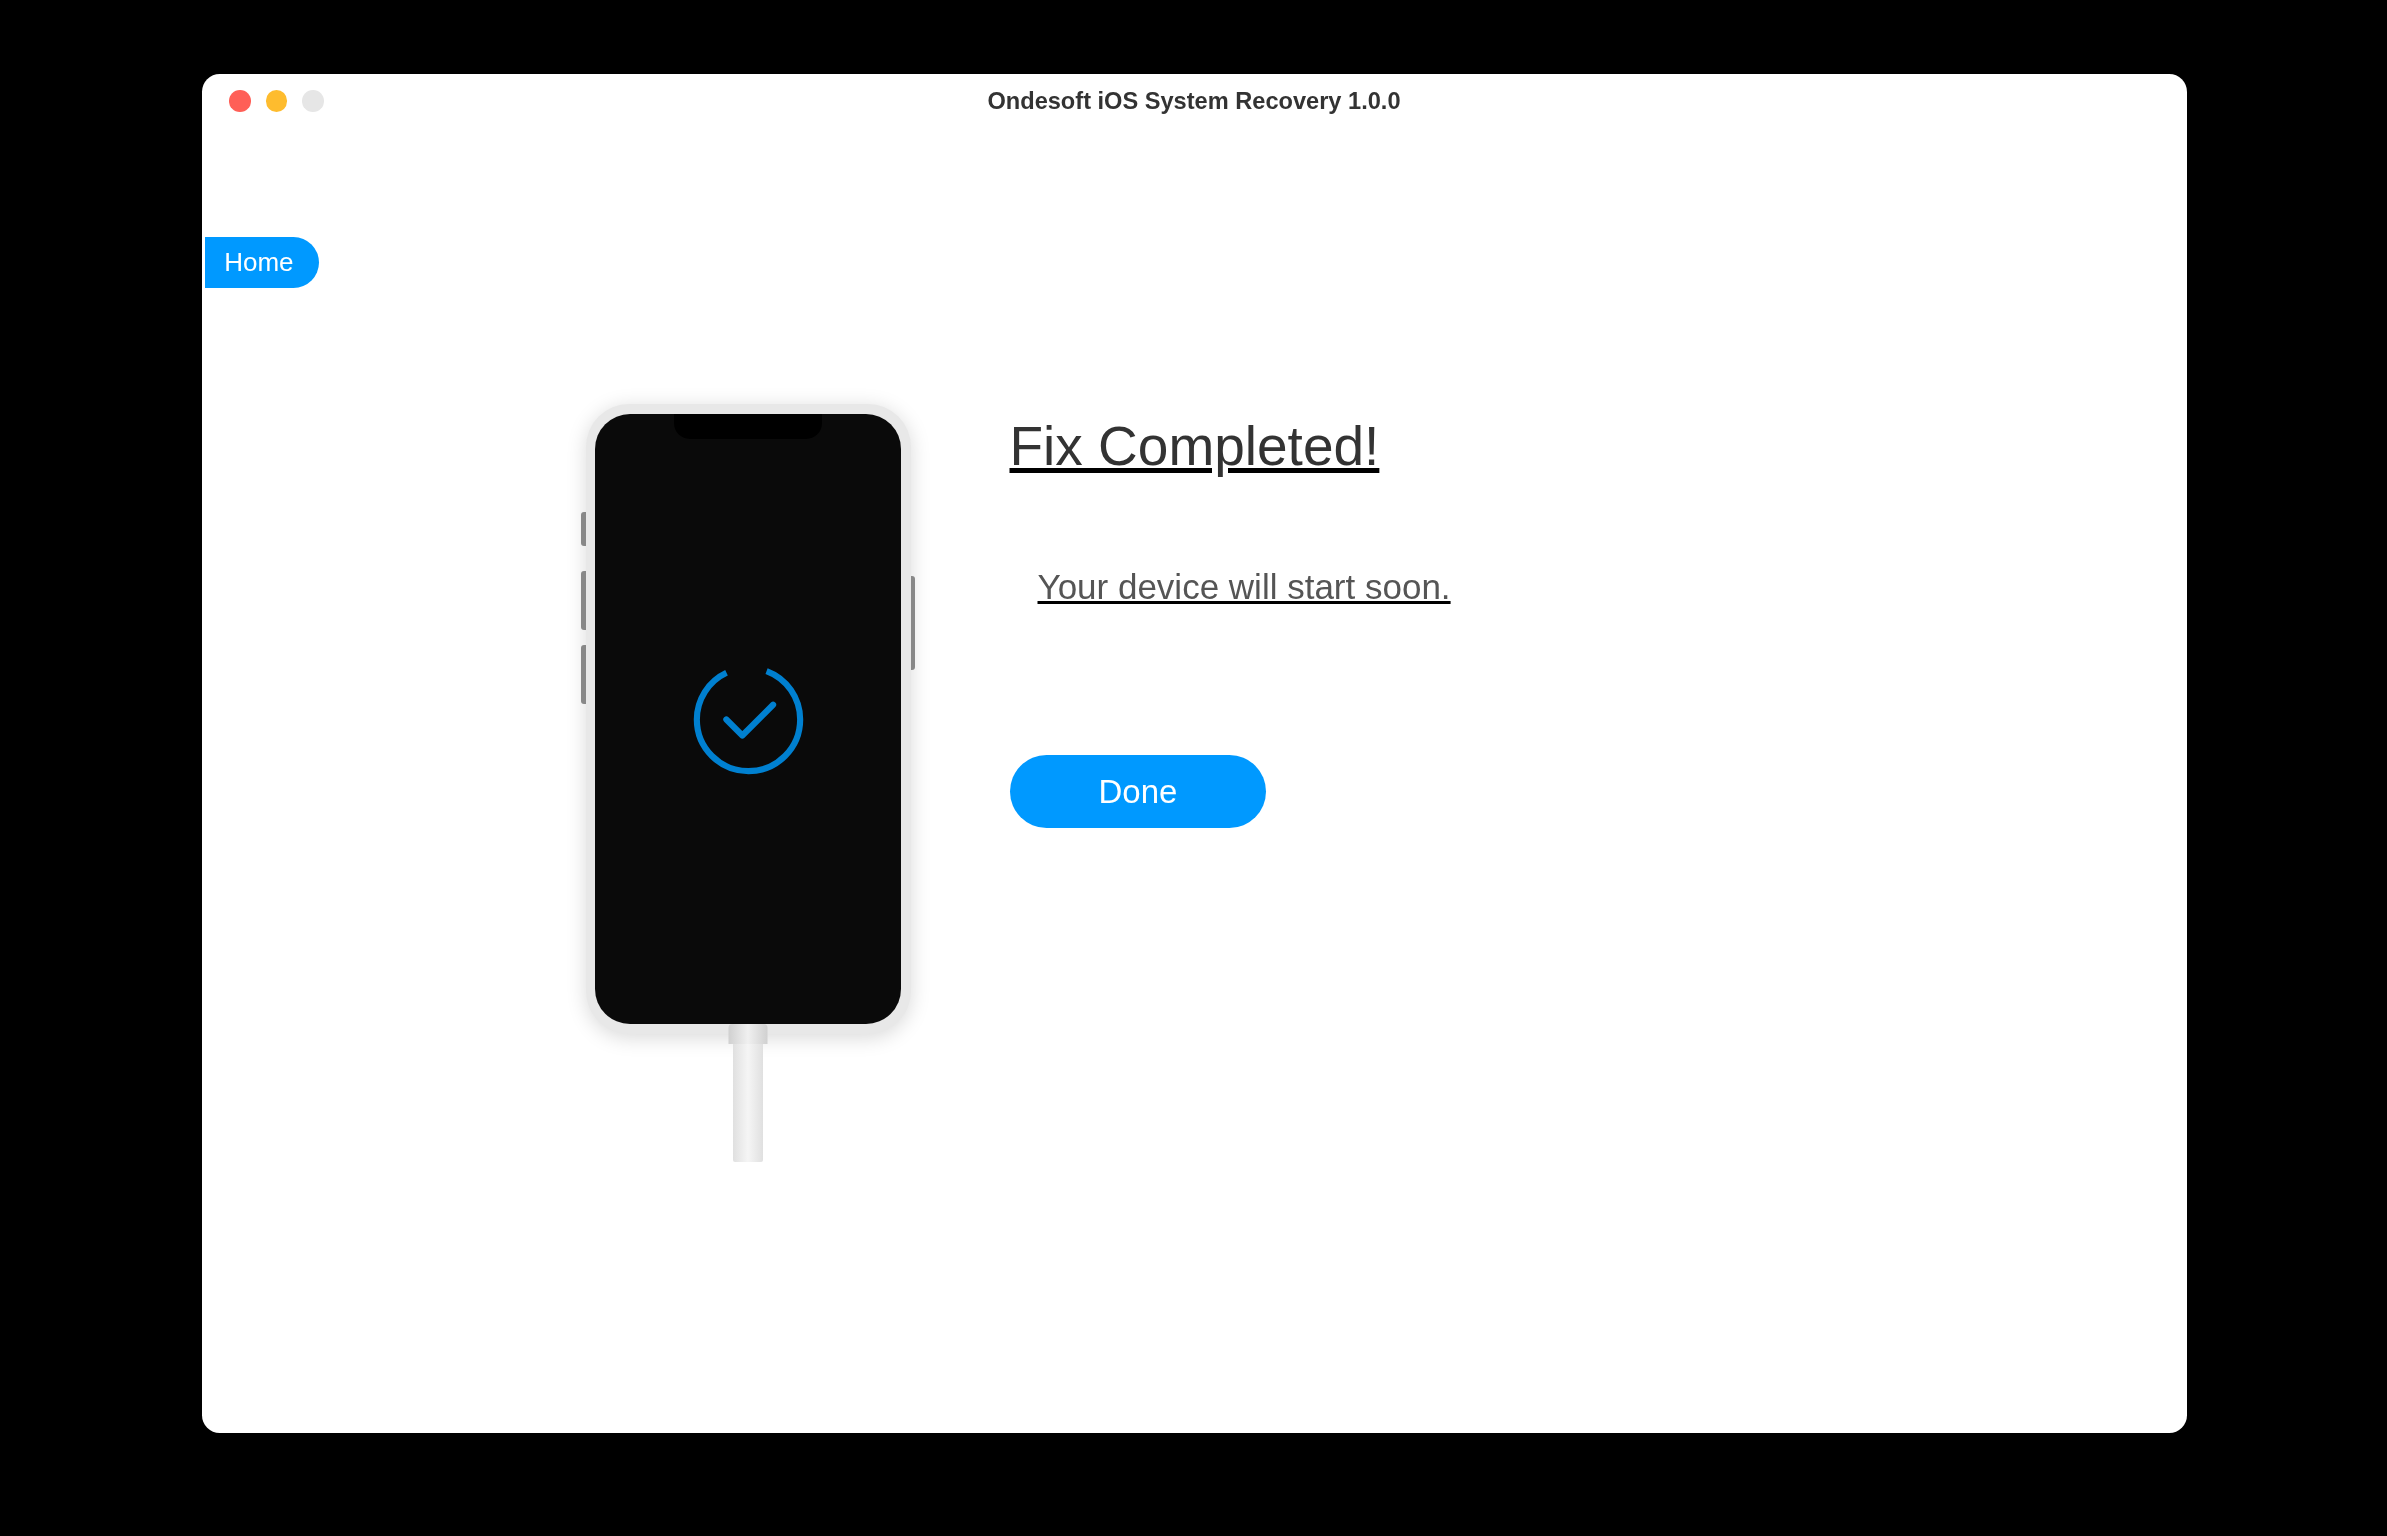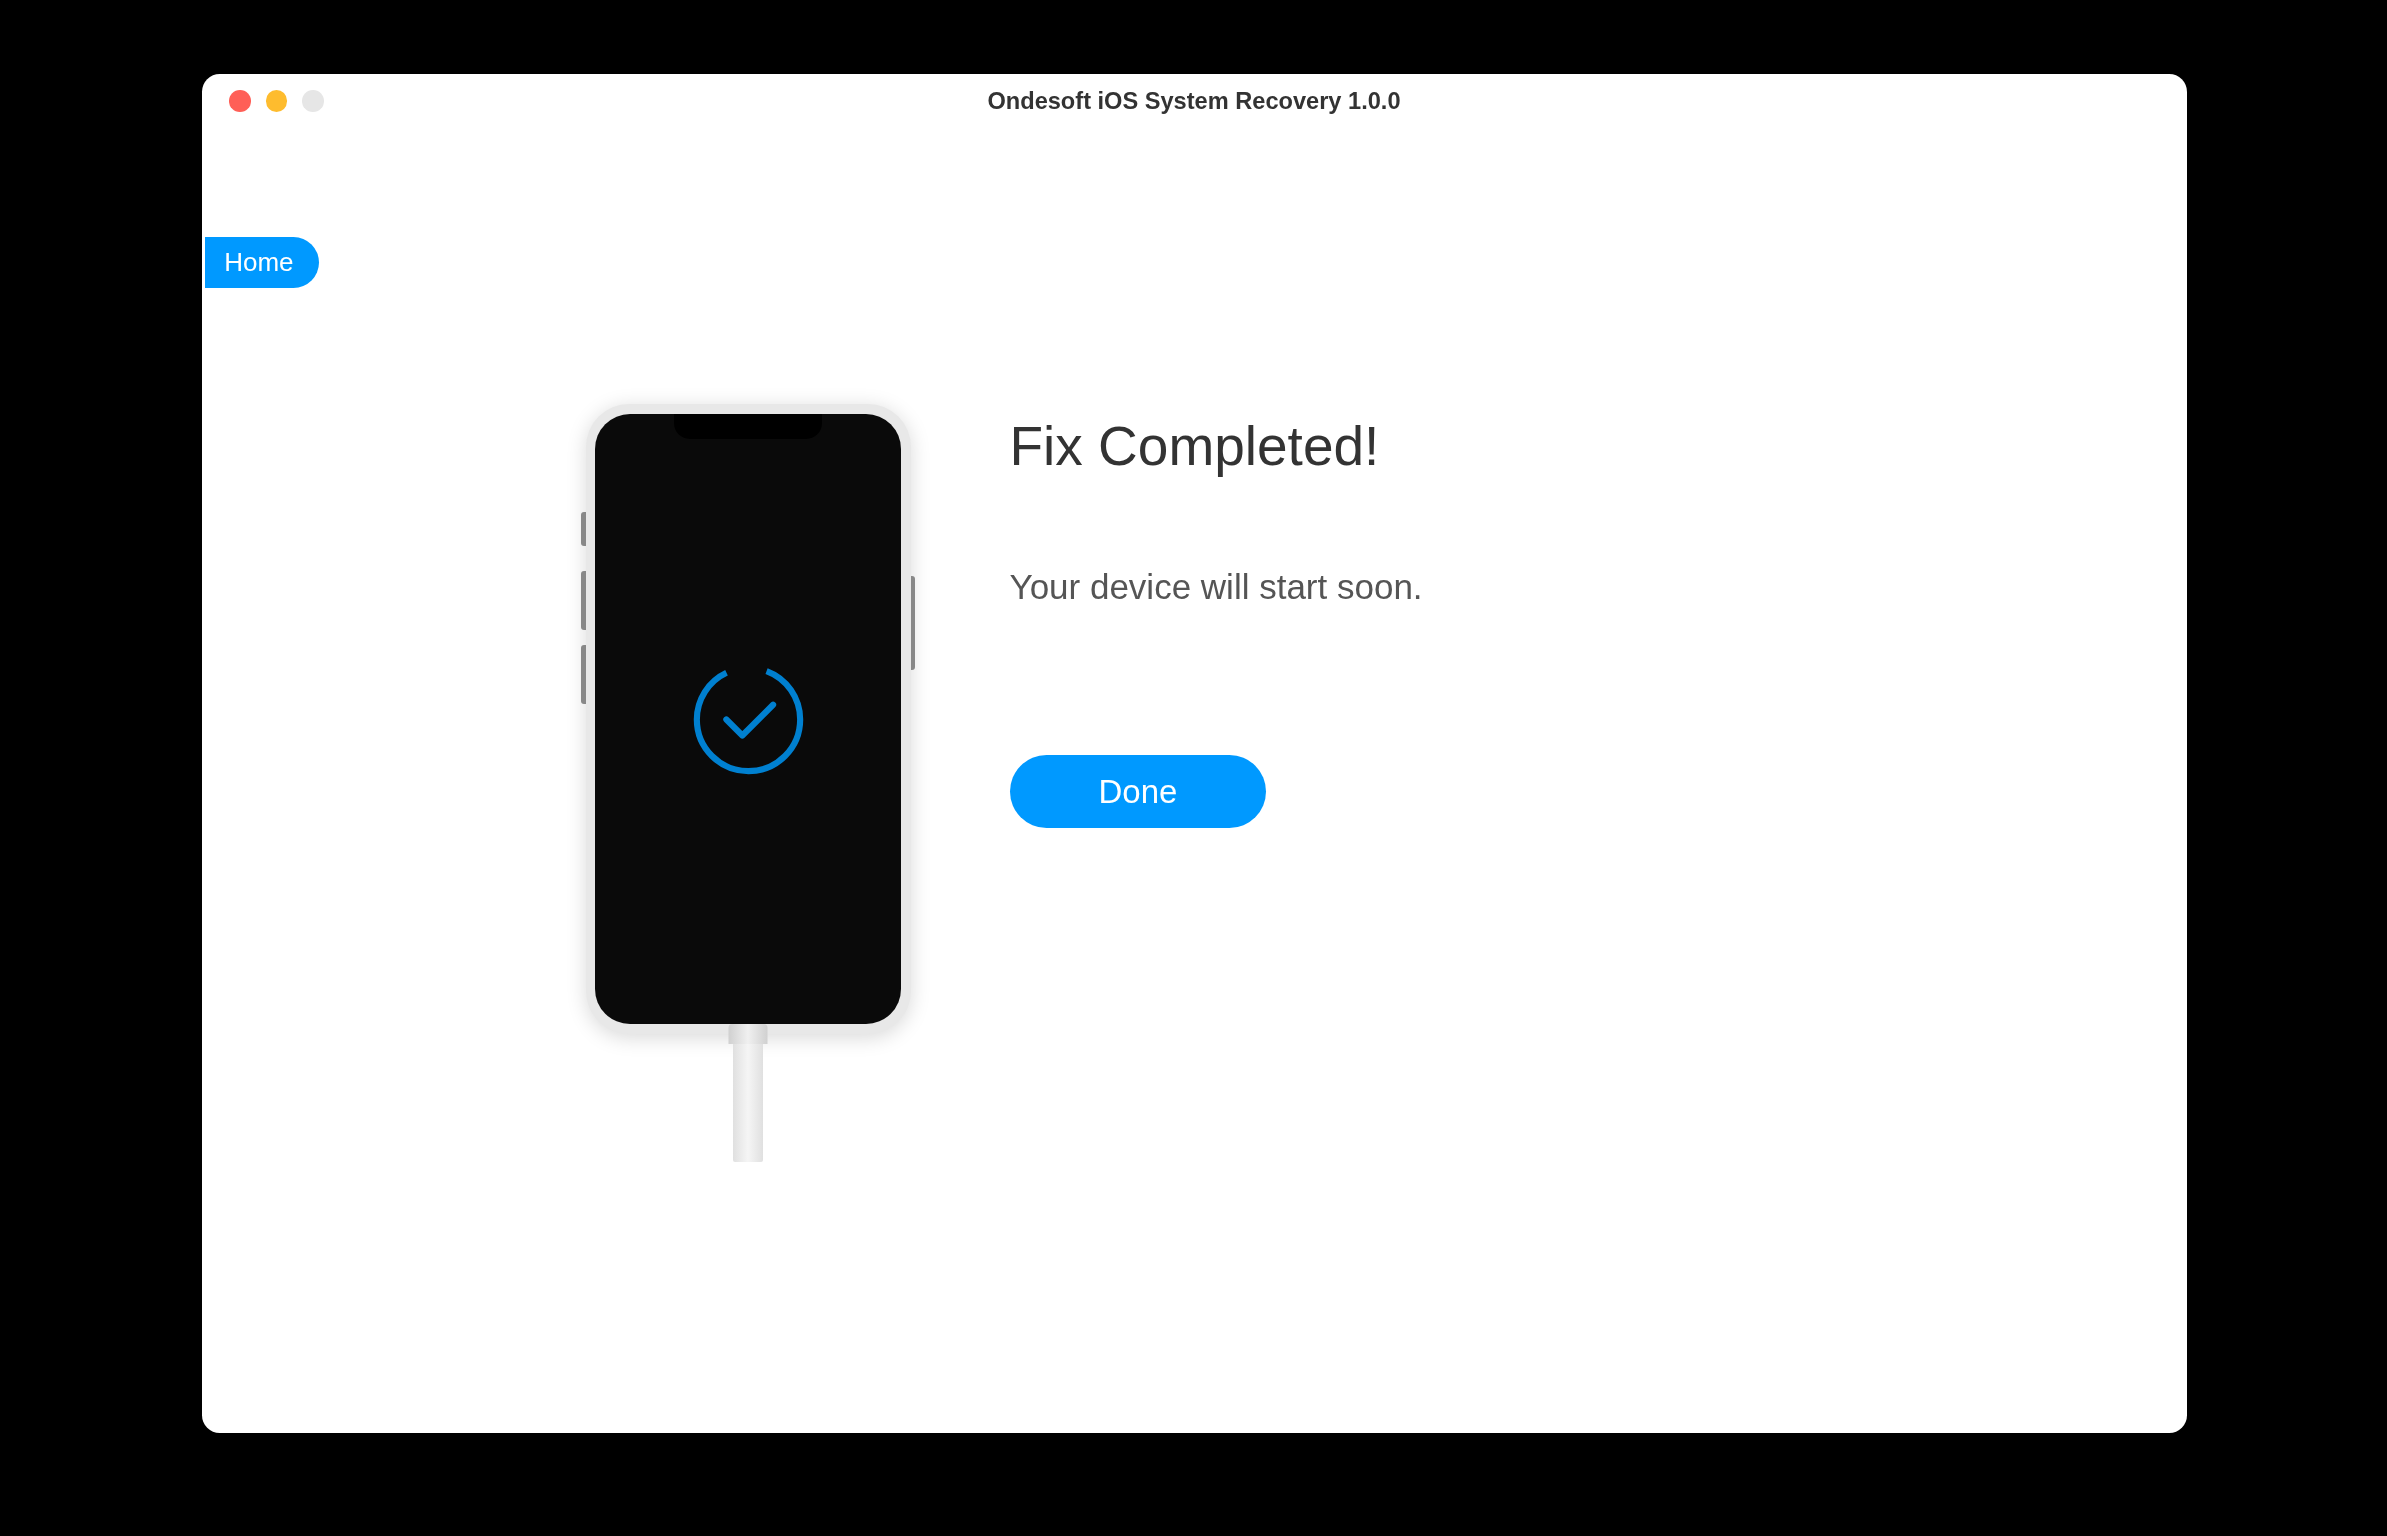--- a/index.html
+++ b/index.html
@@ -76,20 +76,21 @@
       border-bottom-right-radius: 27.6px;
       border: none;
       cursor: pointer;
     }
     
     .content {
       display: flex;
       padding-top: 276px;
       padding-left: 384px;
       gap: 99px;
+      text-decoration: underline;
     }
     
     .phone-container {
       position: relative;
       display: flex;
       flex-direction: column;
       align-items: center;
     }
     
     .phone {
@@ -204,20 +205,21 @@
       font-weight: 400;
       color: #333;
       margin-bottom: 89px;
     }
     
     .subtext {
       font-size: 35px;
       font-weight: 400;
       color: #555;
       margin-bottom: 148px;
+      margin-left: 28px;
     }
     
     .done-button {
       background: #0099ff;
       color: #fff;
       font-size: 33px;
       font-weight: 400;
       padding: 17.7px 89px;
       border-radius: 43px;
       border: none;

